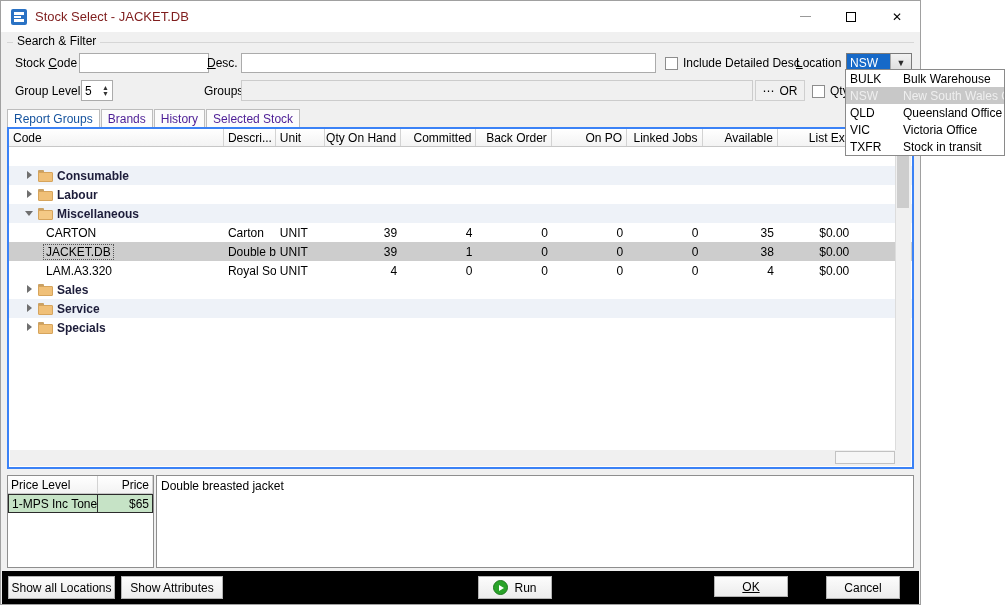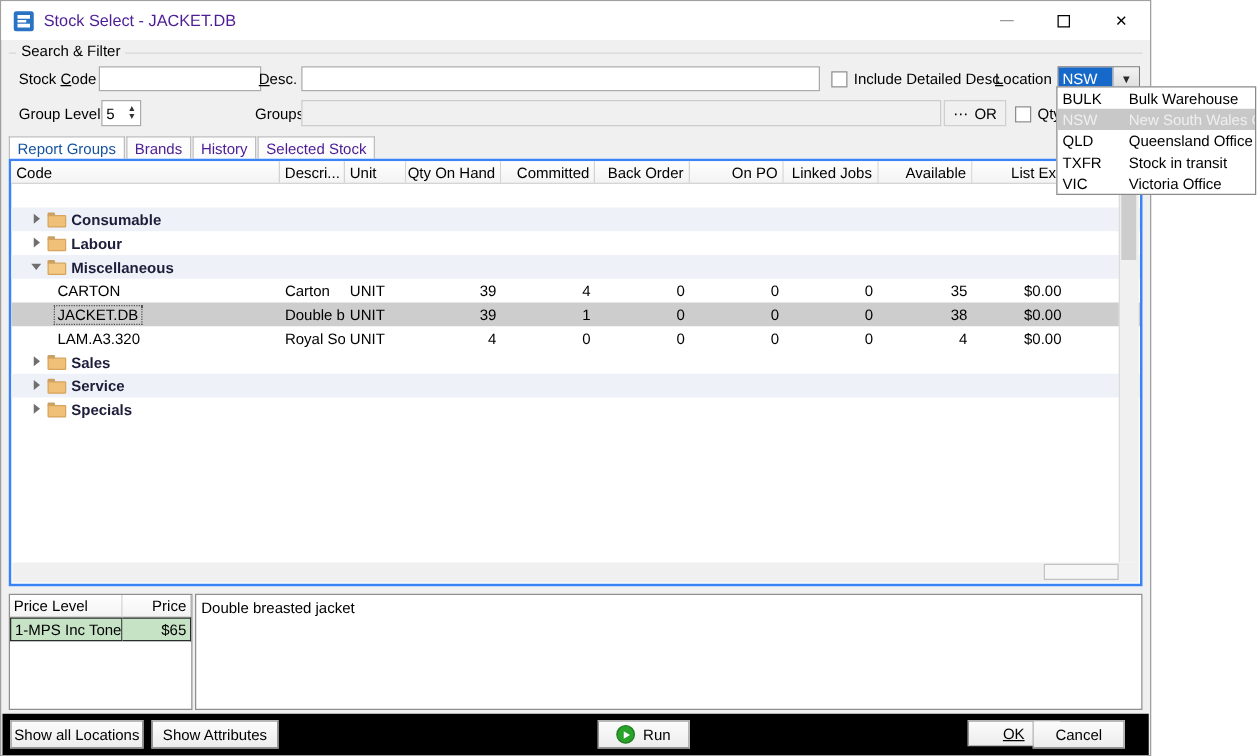--- a/index.html
+++ b/index.html
@@ -25,21 +25,21 @@
     display:flex;align-items:center;
   }
   .app-icon{
     width:16px;height:16px;margin-left:10px;margin-right:8px;
     position:relative;flex:none;
   }
   .app-icon .sq{position:absolute;left:0;top:0;width:16px;height:16px;background:#2a72c4;border-radius:2px;}
   .app-icon .b1{position:absolute;left:3px;top:3px;width:10px;height:3px;background:#fff;}
   .app-icon .b2{position:absolute;left:3px;top:7px;width:7px;height:2px;background:#fff;}
   .app-icon .b3{position:absolute;left:3px;top:10px;width:10px;height:3px;background:#fff;}
-  .title-text{font-size:13px;color:#4c1d95;white-space:nowrap;}
+  .title-text{font-size:13px;color:#7f1d1d;white-space:nowrap;}
   .win-btns{position:absolute;right:0;top:0;height:31px;display:flex;}
   .win-btn{width:46px;height:31px;display:flex;align-items:center;justify-content:center;font-size:12px;color:#333;}
   .win-btn.close{color:#000;}
   .min-glyph{display:block;width:11px;height:1px;background:#999;}
   .max-glyph{display:block;width:10px;height:10px;border:1px solid #000;box-sizing:border-box;}
 
   
   .group{
     position:absolute;left:6px;top:31px;width:907px;height:72px;
   }
@@ -486,21 +486,21 @@
     <div class="btn" style="left:6px;top:5px;width:107px;height:23px;">
       <span>Show all Locations</span>
     </div>
     <div class="btn" style="left:119px;top:5px;width:102px;height:23px;">
       <span>Show Attributes</span>
     </div>
     <div class="btn" style="left:476px;top:5px;width:74px;height:23px;">
       <span class="runicon"></span>
       <span>Run</span>
     </div>
-    <div class="btn" style="left:772px;top:5px;width:74px;height:21px;text-decoration:underline;">
+    <div class="btn" style="left:712px;top:5px;width:74px;height:21px;text-decoration:underline;">
       <span>OK</span>
     </div>
     <div class="btn" style="left:824px;top:5px;width:74px;height:23px;">
       <span>Cancel</span>
     </div>
   </div>
 </div>
 
 <div class="dropdown" id="location-dropdown">
     <div class="dd-item">
@@ -509,20 +509,20 @@
     </div>
     <div class="dd-item sel">
       <span class="dd-code">NSW</span>
       <span class="dd-desc">New South Wales Of</span>
     </div>
     <div class="dd-item">
       <span class="dd-code">QLD</span>
       <span class="dd-desc">Queensland Office</span>
     </div>
     <div class="dd-item">
+      <span class="dd-code">VIC</span>
+      <span class="dd-desc">Victoria Office</span>
+    </div>
+    <div class="dd-item">
       <span class="dd-code">TXFR</span>
       <span class="dd-desc">Stock in transit</span>
     </div>
-    <div class="dd-item">
-      <span class="dd-code">VIC</span>
-      <span class="dd-desc">Victoria Office</span>
-    </div>
   </div>
 
 </body></html>

